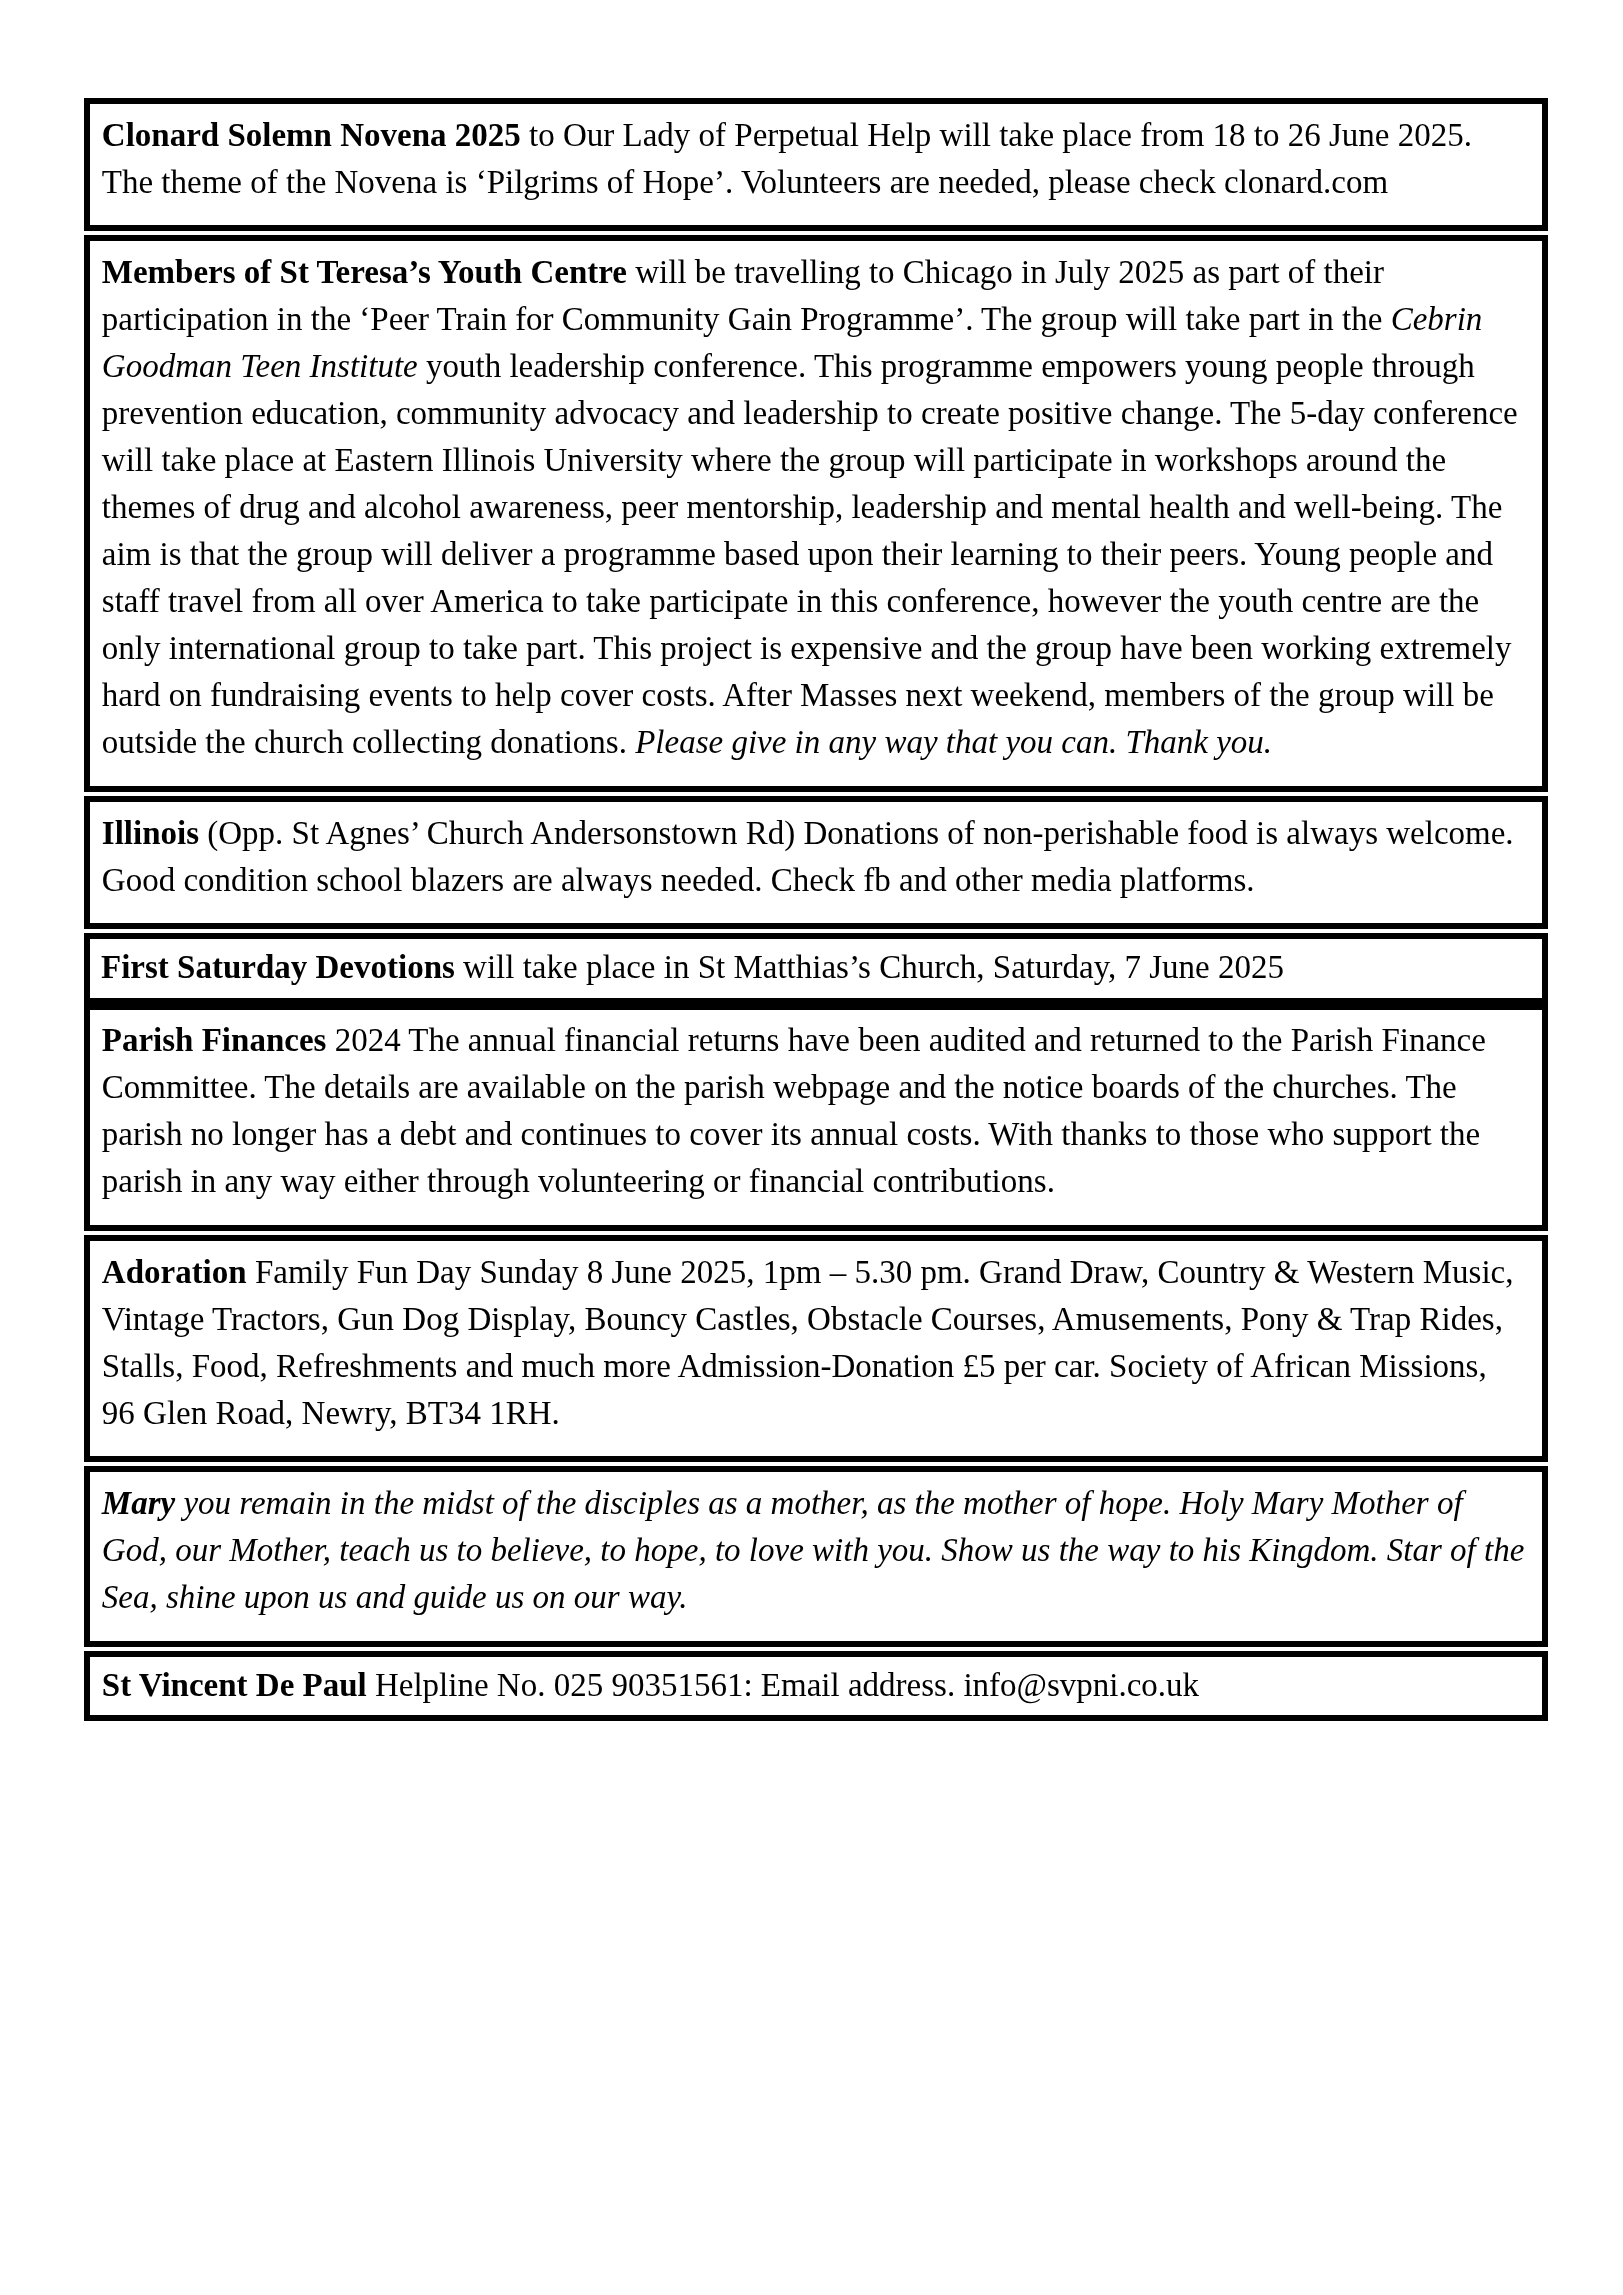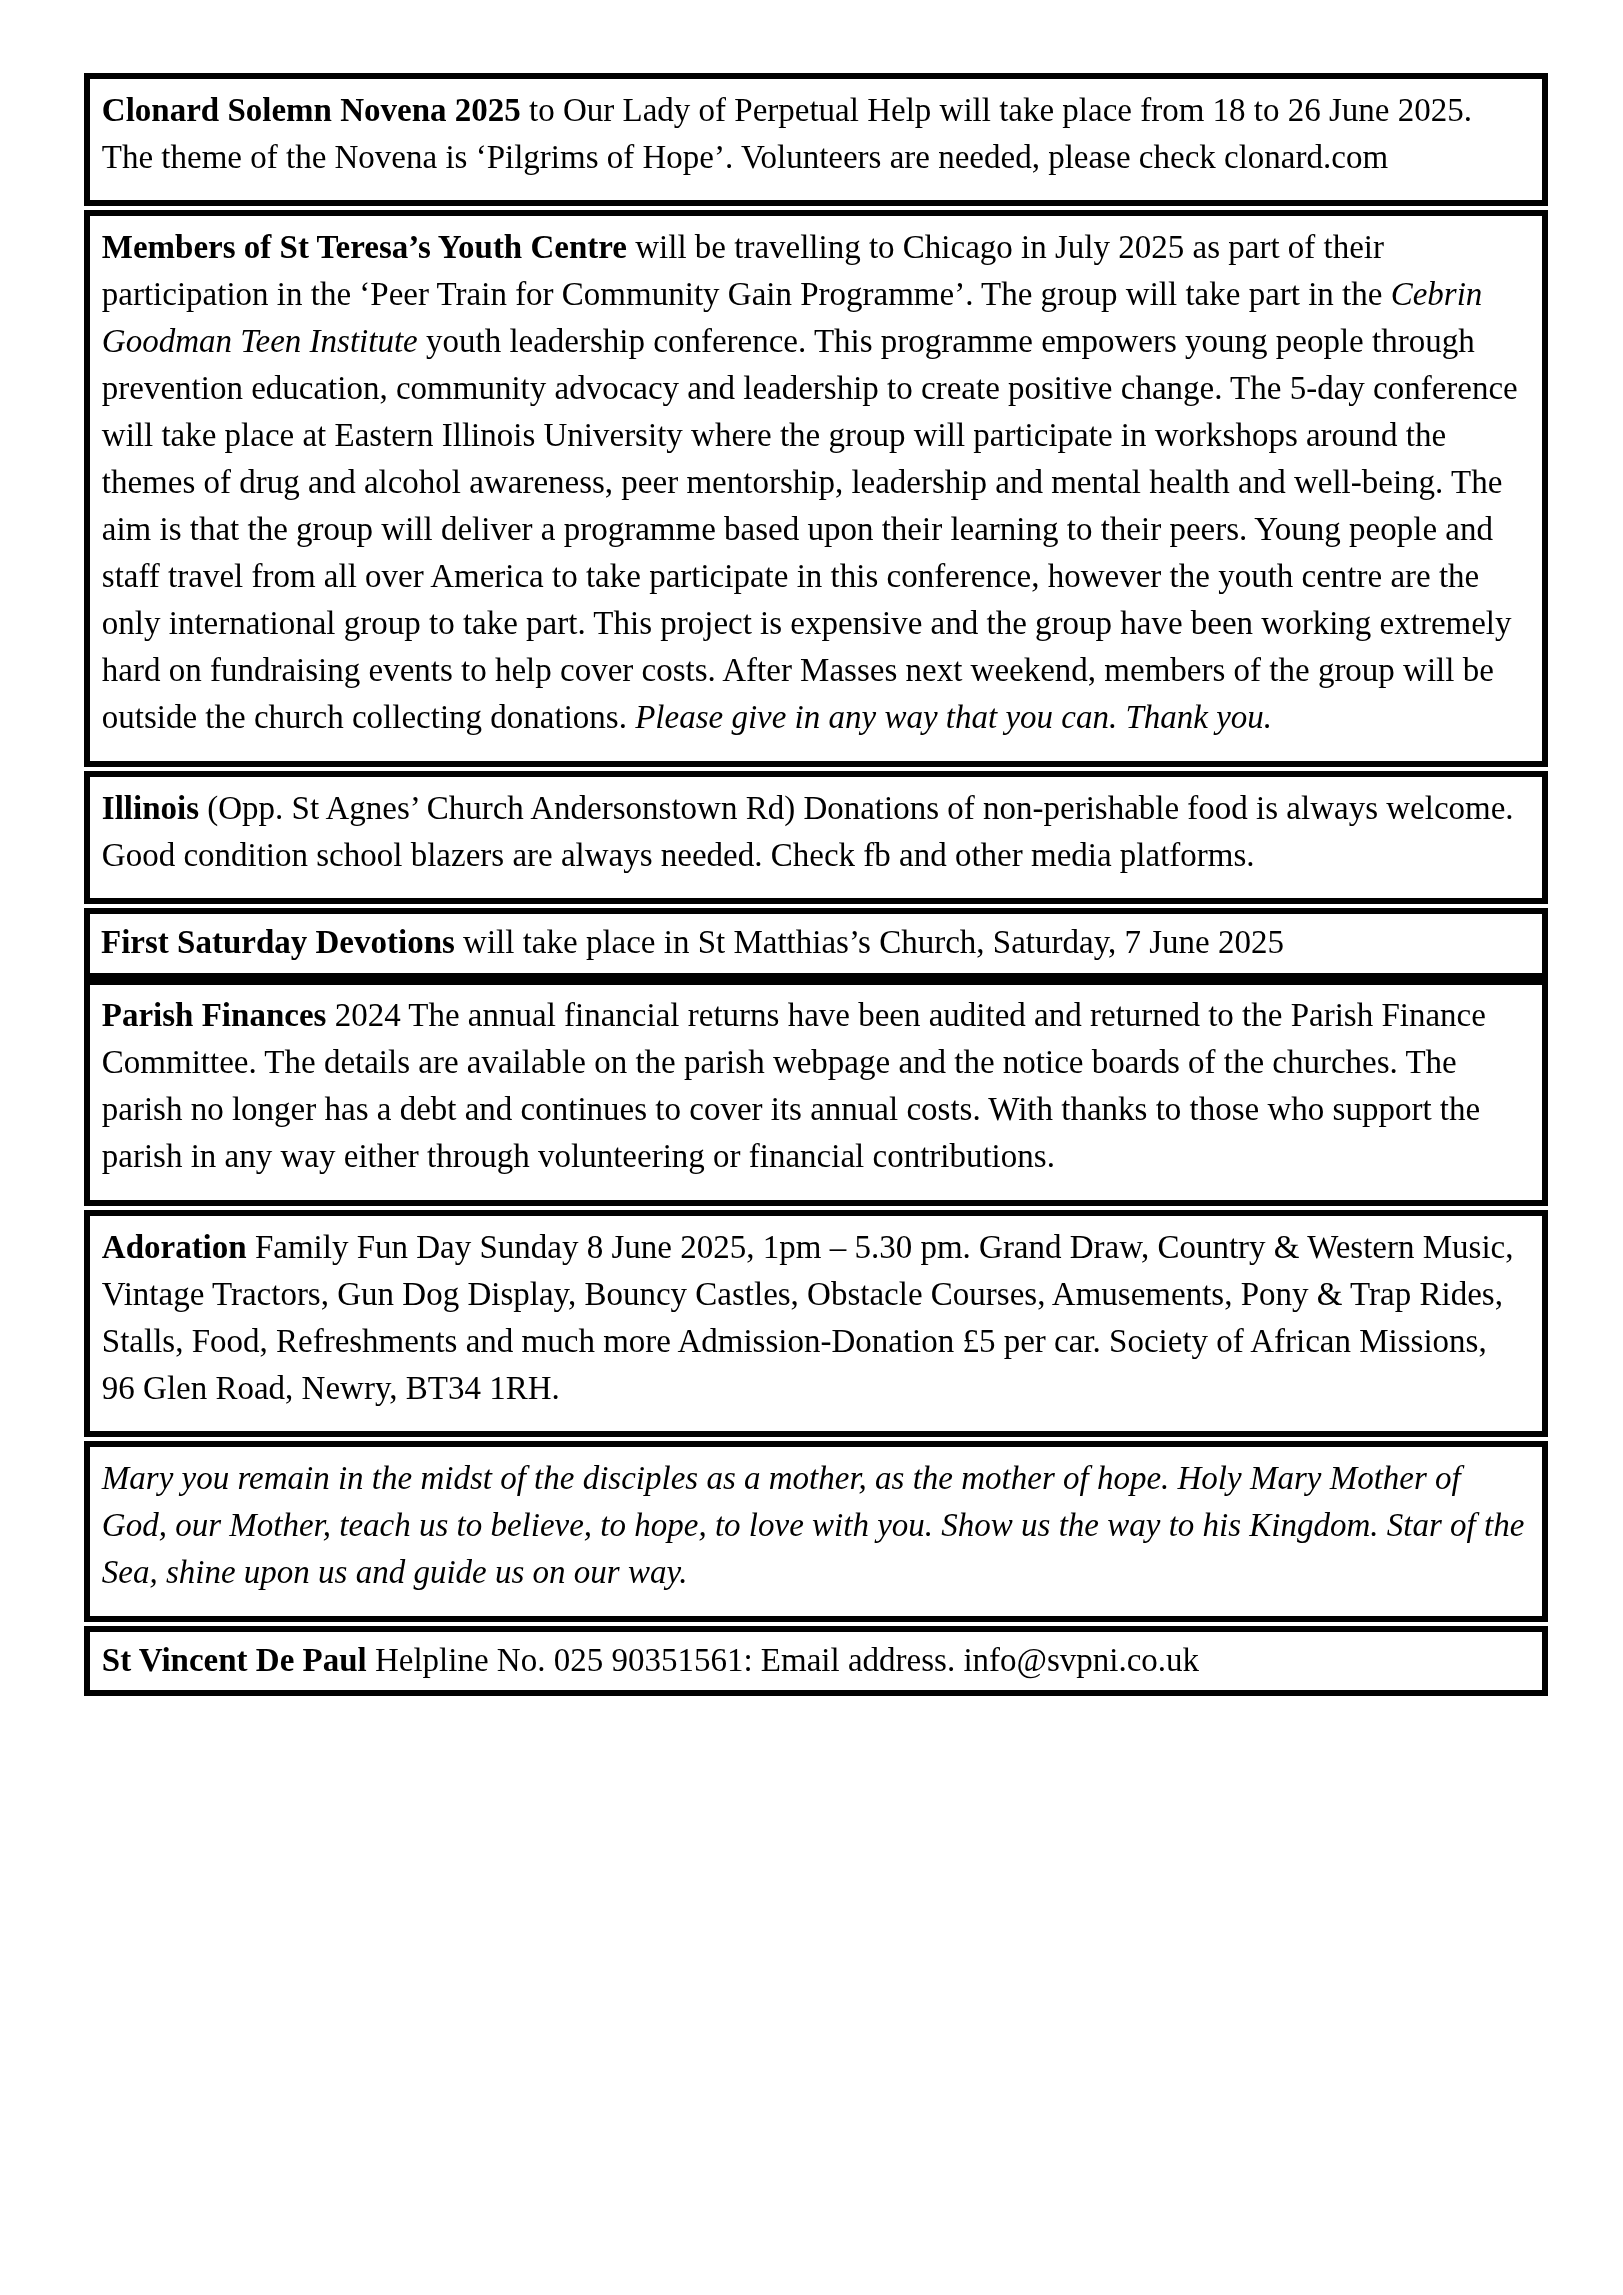--- a/index.html
+++ b/index.html
@@ -10,21 +10,21 @@
     width: 1623px;
     height: 2295px;
     background: #ffffff;
     color: #000000;
     font-family: "Liberation Serif", "DejaVu Serif", serif;
     position: relative;
     overflow: hidden;
   }
   .content {
     position: absolute;
-    top: 73px;
+    top: 98px;
     left: 84px;
     width: 1464px;
   }
   .box {
     box-sizing: border-box;
     width: 100%;
     border: 6.5px solid #000000;
     padding: 7.9px 15.7px 19.6px 11.8px;
     margin-bottom: 3.9px;
     font-size: 33px;
@@ -45,21 +45,21 @@
   .lead {
     font-weight: bold;
   }
   .italic {
     font-style: italic;
   }
   .box.mary-box p {
     font-style: italic;
   }
   .box.mary-box .lead {
-    font-weight: normal;
+    font-weight: bold;
     font-style: italic;
   }
 </style>
 </head>
 <body>
 
 <main class="content">
 
   <section class="box">
     <p><span class="lead">Clonard Solemn Novena 2025</span><span> to Our Lady of Perpetual Help will take place from 18 to 26 June 2025. The theme of the Novena is ‘Pilgrims of Hope’. Volunteers are needed, please check clonard.com</span></p>

